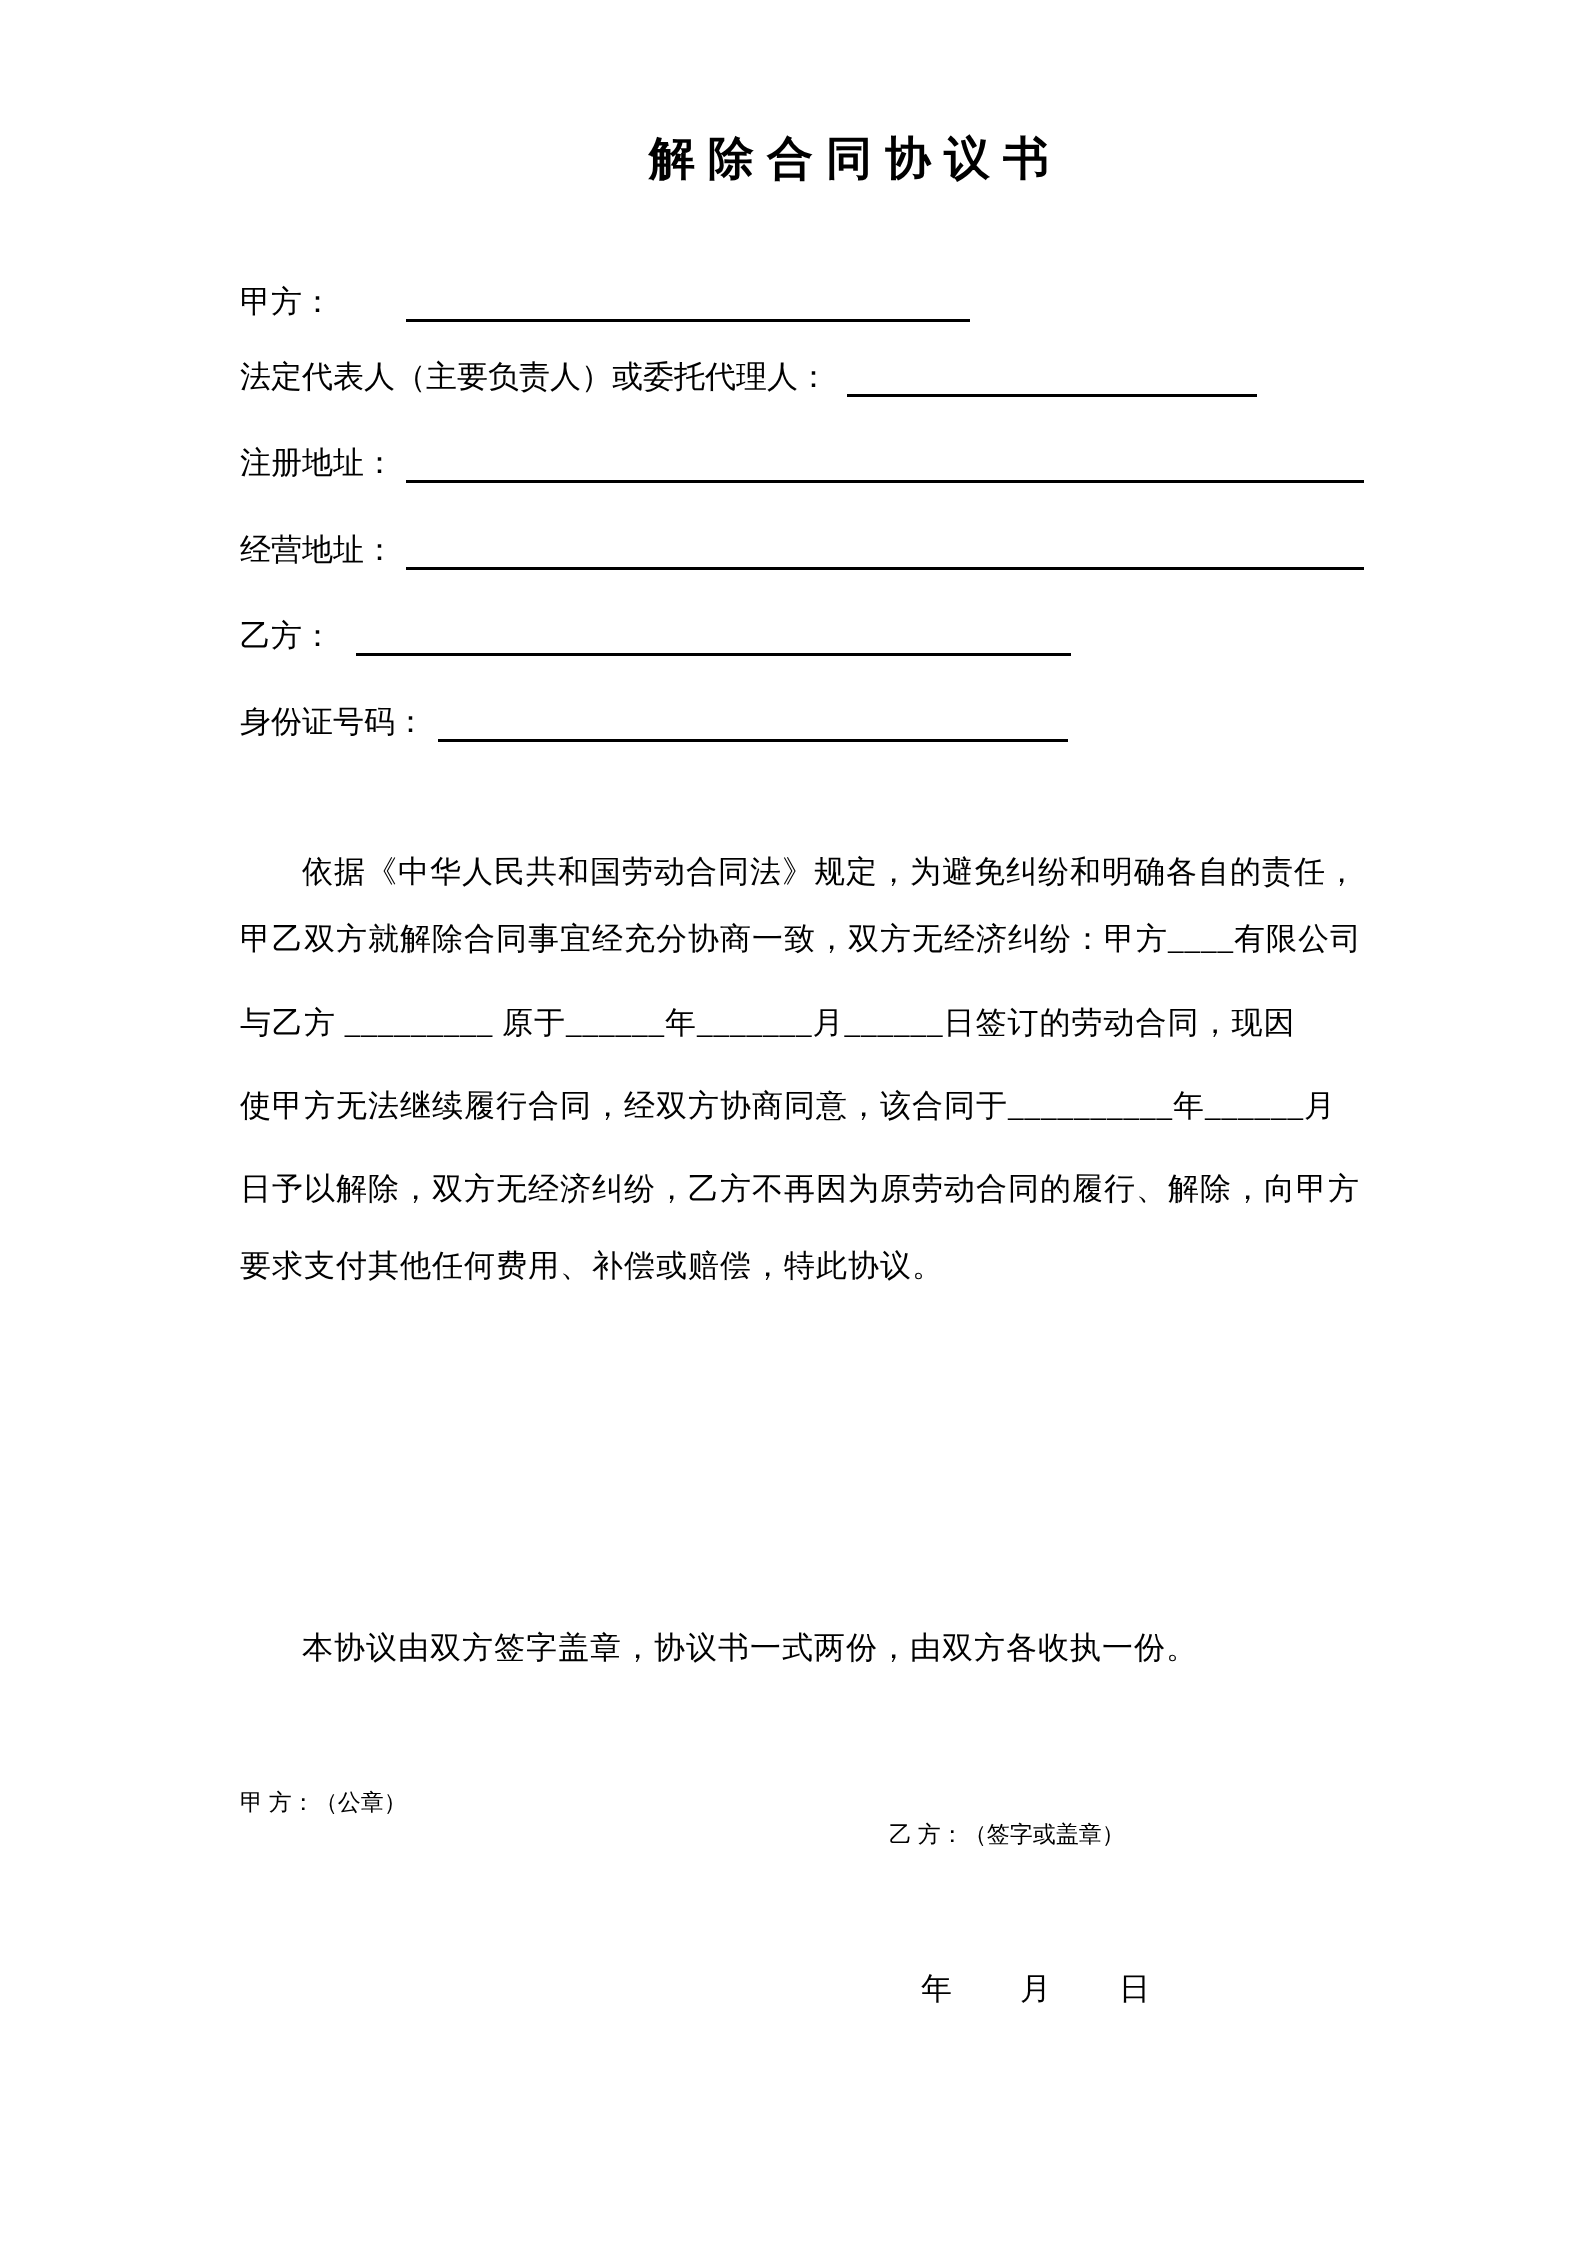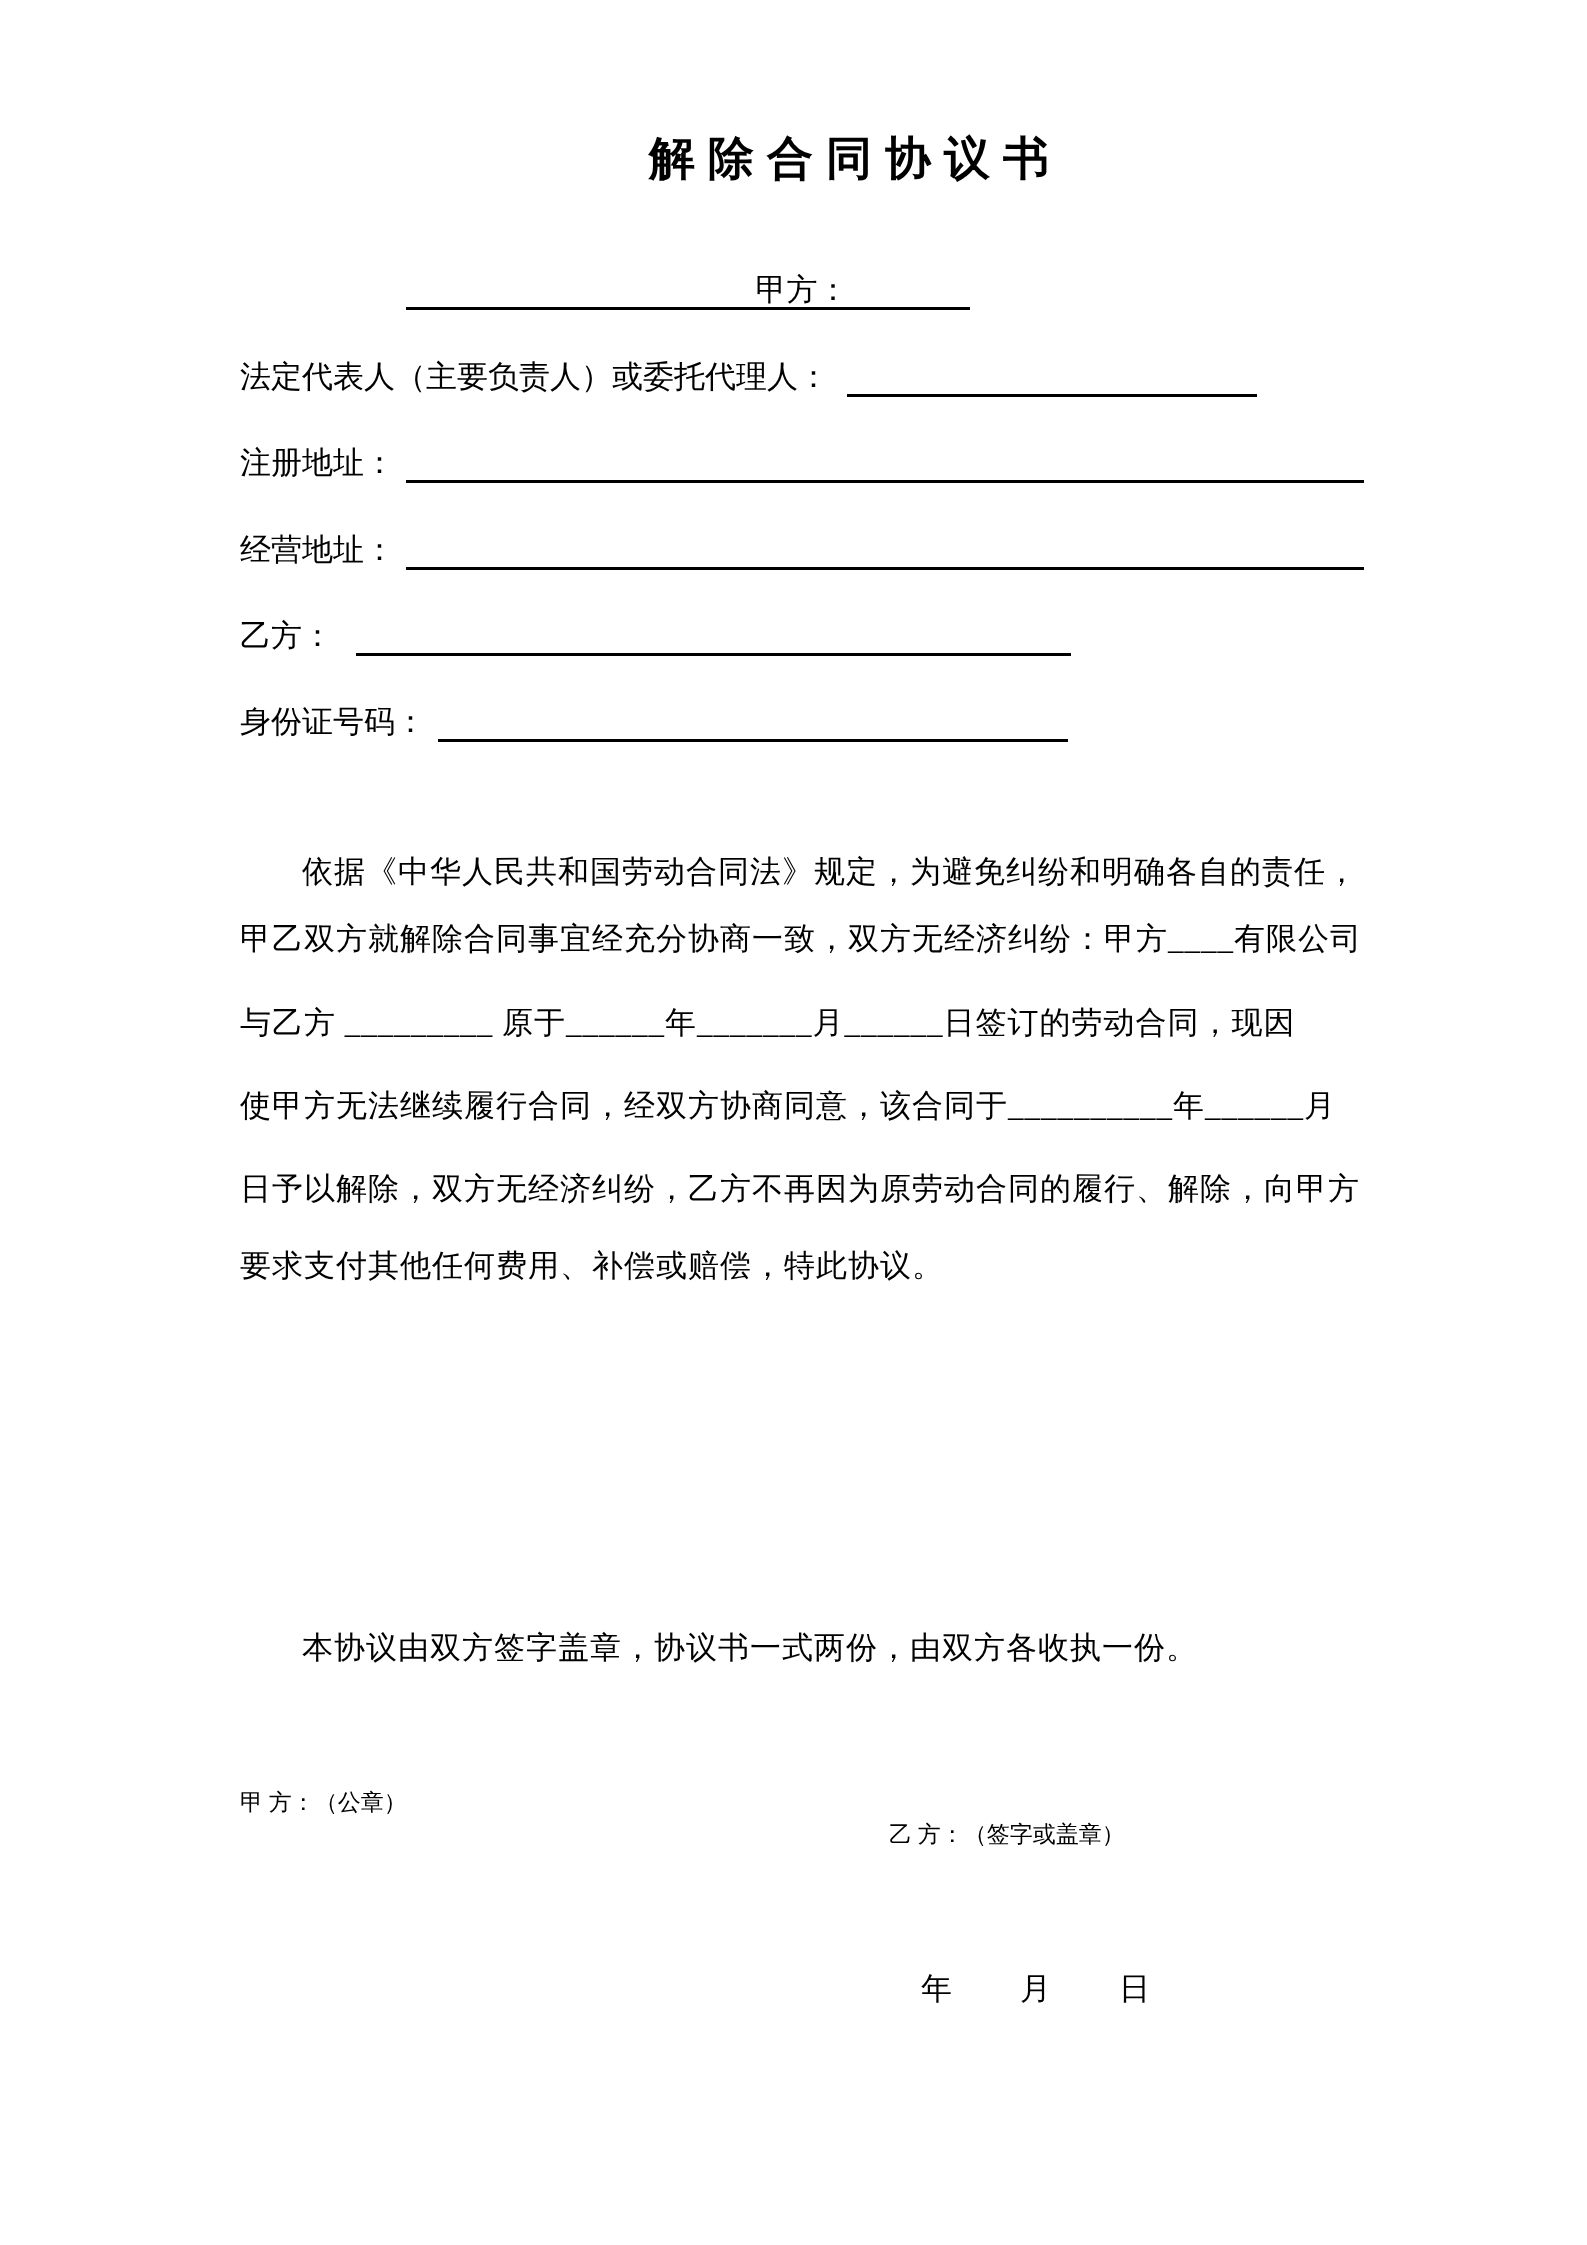--- a/index.html
+++ b/index.html
@@ -35,21 +35,21 @@
     font-size: 31px;
     line-height: 40px;
     white-space: nowrap;
   }
   .row .blank {
     position: absolute;
     bottom: 2px;
     height: 0;
     border-bottom: 3px solid #000000;
   }
-  .row-1 { top: 270px; text-align: center; } .row-1 .blank { left: 166px; width: 564px; }
+  .row-1 { top: 282px; } .row-1 .blank { left: 166px; width: 564px; }
   .row-2 { top: 357px; } .row-2 .blank { left: 607px; width: 410px; }
   .row-3 { top: 443px; } .row-3 .blank { left: 166px; width: 958px; }
   .row-4 { top: 530px; } .row-4 .blank { left: 166px; width: 958px; }
   .row-5 { top: 616px; } .row-5 .blank { left: 116px; width: 715px; }
   .row-6 { top: 702px; } .row-6 .blank { left: 198px; width: 630px; }
   .para-line {
     position: absolute;
     left: 240px;
     width: 1130px;
     font-size: 31px;

